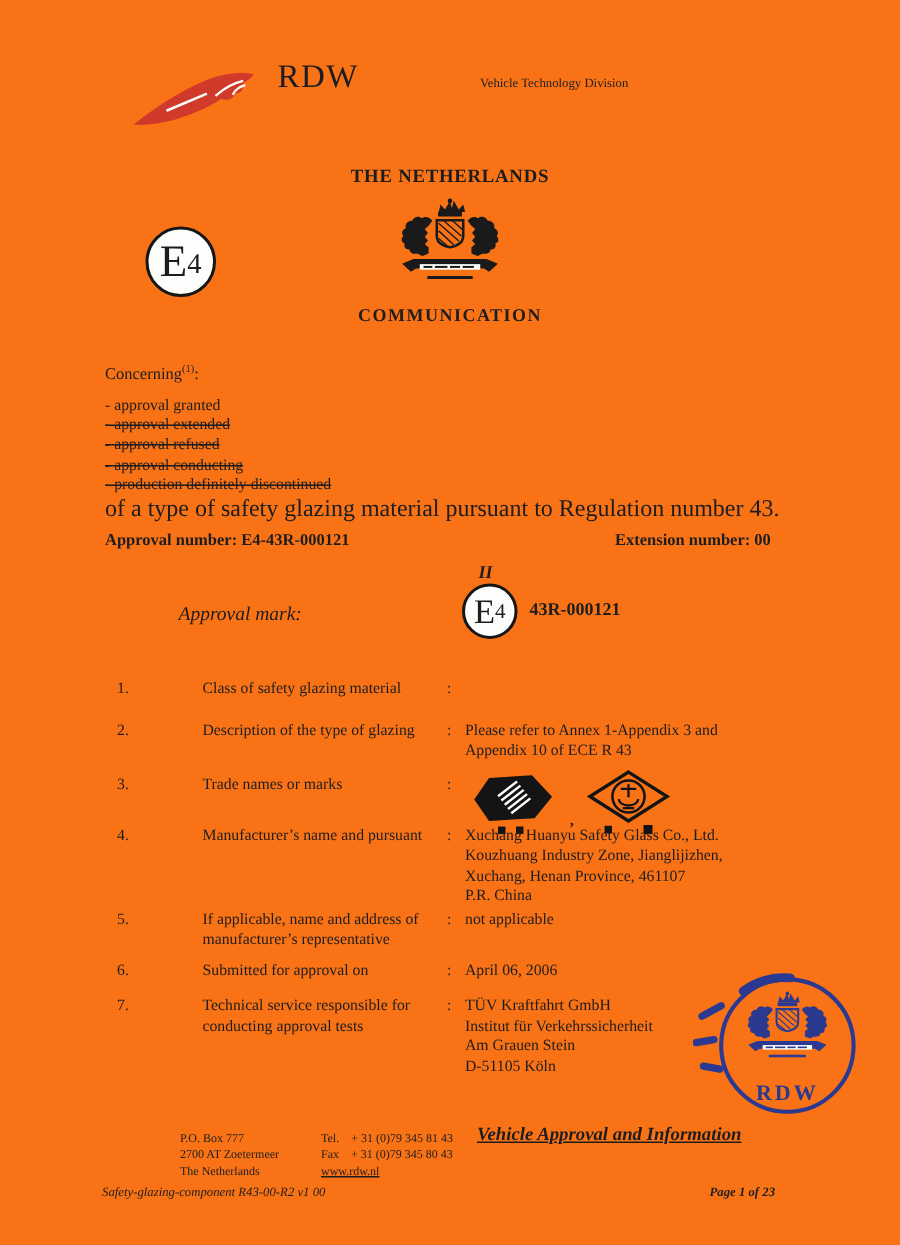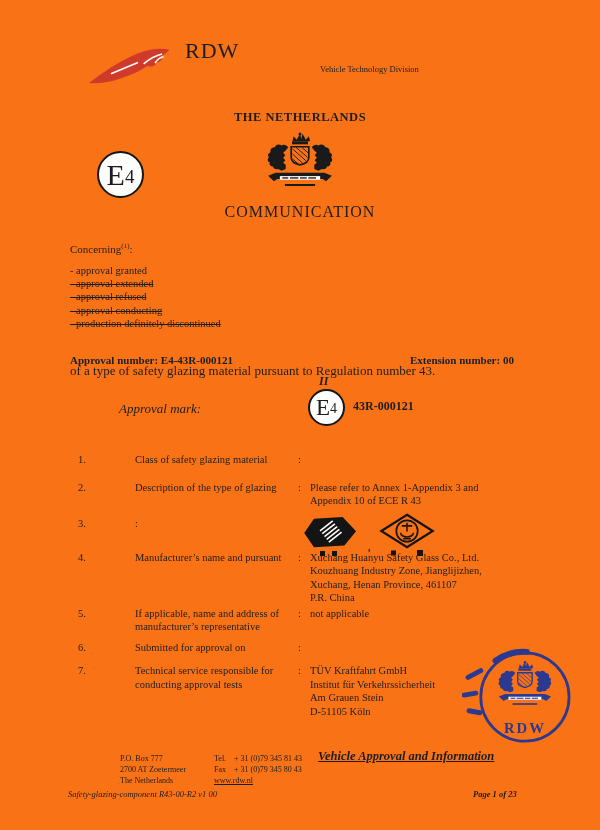--- a/index.html
+++ b/index.html
@@ -14,42 +14,42 @@
     position:relative;width:600px;height:830px;margin:0 auto;
     background:#f97316;overflow:hidden;
   }
   .abs{position:absolute;}
   .pre{white-space:pre;}
   .preline{white-space:pre-line;}
   .center{left:0;right:0;text-align:center;}
 
   
   .brand{left:185px;top:38px;font-size:22px;letter-spacing:1px;}
-  .division{left:320px;top:64px;font-size:8.5px;}
+  .division{left:320px;top:50px;font-size:8.5px;}
 
   
   .country{top:110px;font-size:12.5px;font-weight:bold;letter-spacing:.5px;}
   .native{top:124px;font-size:11px;letter-spacing:3.5px;}
-  .communication{top:203px;font-size:16px;font-weight:normal;letter-spacing:1px;}
+  .communication{top:203px;font-size:12px;font-weight:bold;letter-spacing:1px;}
 
   
   .emark{border:2px solid #161616;border-radius:50%;display:flex;align-items:center;justify-content:center;background:#fdfdfb;}
   .emark-big{left:97px;top:151px;width:47px;height:47px;}
   .emark-big .eL{font-size:30px;line-height:1;}
   .emark-big .eD{font-size:19px;line-height:1;margin-top:4px;}
   .emark-small{left:308px;top:389px;width:37px;height:37px;}
   .emark-small .eL{font-size:23px;line-height:1;}
   .emark-small .eD{font-size:14px;line-height:1;margin-top:3px;}
 
   
   .concerning{left:70px;top:242px;font-size:11px;}
   .concerning sup{font-size:7px;}
   .options{left:70px;top:264px;font-size:10.5px;line-height:13.2px;}
   .struck{text-decoration:line-through;text-decoration-thickness:1px;}
-  .pursuant{left:70px;top:331px;font-size:13px;margin-top:32px;}
+  .pursuant{left:70px;top:331px;font-size:16px;}
 
   
   .apprnum{left:70px;top:354px;font-size:11px;font-weight:bold;}
   .extnum{left:410px;top:354px;font-size:11px;font-weight:bold;}
   .marklabel{left:75px;top:401px;font-size:13px;font-style:italic;margin-left:44px;}
   .roman{left:319px;top:374px;font-size:12px;font-style:italic;font-weight:bold;}
   .marknumber{left:353px;top:399px;font-size:12px;font-weight:bold;}
 
   
   .items{left:78px;top:453px;width:465px;font-size:10.5px;}
@@ -168,20 +168,21 @@
     <div class="item mb9">
       <span>2.</span>
       <span class="preline">Description of the type of glazing</span>
       <span>:</span>
       <span class="preline">Please refer to Annex 1-Appendix 3 and
 Appendix 10 of ECE R 43</span>
     </div>
 
     <div class="item mbneg">
       <span>3.</span>
+      <span class="preline">Trade names or marks</span>
       <span>:</span>
       <span class="logos">
         <span class="logo-col">
           <svg width="58" height="34" viewBox="0 0 64 38">
             <polygon points="13,3 45,1 60,17 47,33 13,35 2,19" fill="#141414"></polygon>
             <g stroke="#fdfdfb" stroke-width="1.8" transform="rotate(-38 31 18)">
               <line x1="23" y1="10" x2="41" y2="10"></line>
                 <line x1="23" y1="14" x2="41" y2="14"></line>
               <line x1="23" y1="18" x2="41" y2="18"></line>
                 <line x1="23" y1="22" x2="41" y2="22"></line>
@@ -223,20 +224,21 @@
       <span class="preline">If applicable, name and address of
 manufacturer’s representative</span>
       <span>:</span>
       <span class="preline">not applicable</span>
     </div>
 
     <div class="item mb10">
       <span>6.</span>
       <span class="preline">Submitted for approval on</span>
       <span>:</span>
+      <span class="preline">April 06, 2006</span>
     </div>
 
     <div class="item">
       <span>7.</span>
       <span class="preline">Technical service responsible for
 conducting approval tests</span>
       <span>:</span>
       <span class="preline">TÜV Kraftfahrt GmbH
 Institut für Verkehrssicherheit
 Am Grauen Stein

